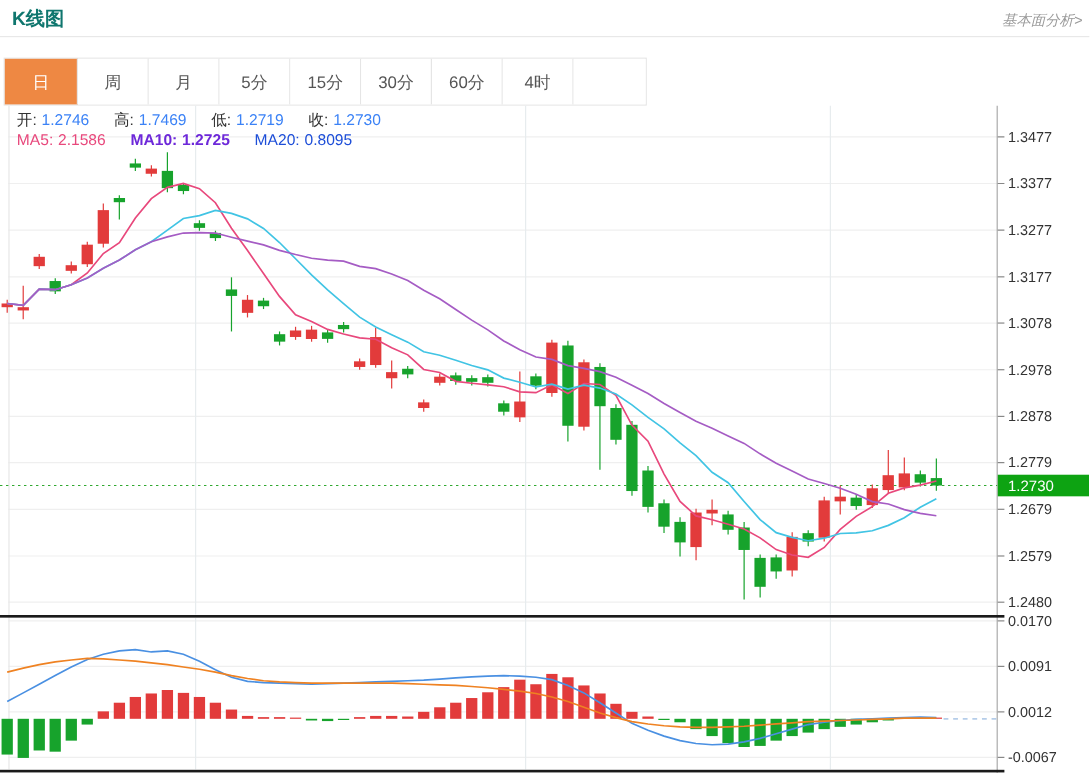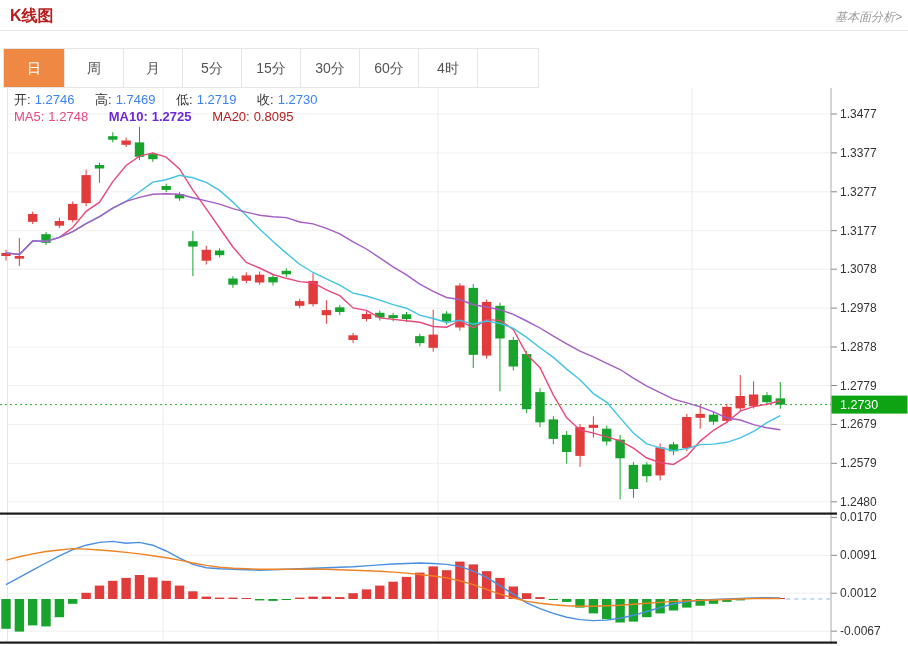--- a/index.html
+++ b/index.html
@@ -1,35 +1,35 @@
 <!DOCTYPE html>
 <html><head>
 <meta charset="utf-8">
 <style>
   html,body{margin:0;padding:0;background:#fff;width:908px;height:646px;overflow:hidden;
     font-family:"Liberation Sans","DejaVu Sans",sans-serif;}
   #app{position:relative;width:908px;height:646px;background:#fff;}
   
   #hdr{position:absolute;left:0;top:0;width:908px;height:31px;border-bottom:1px solid #e8e8e8;box-sizing:border-box;}
-  #hdr .title{position:absolute;left:10px;top:6px;font-size:16px;font-weight:bold;color:#b91c1c;}
+  #hdr .title{position:absolute;left:10px;top:6px;font-size:16px;font-weight:bold;color:#0f766e;}
   #hdr .link{position:absolute;right:6px;top:9px;font-size:12px;color:#9a9a9a;cursor:pointer;text-decoration:none;font-style:italic;}
   
   #tabs{position:absolute;left:3px;top:48px;height:38px;display:flex;border:1px solid #e5e5e5;box-sizing:content-box;background:#fff;}
   #tabs .tab{width:59px;height:38px;line-height:38px;text-align:center;font-size:14px;color:#555;
     border-right:1px solid #e5e5e5;background:#fff;cursor:pointer;box-sizing:border-box;padding:0;border-top:0;border-bottom:0;border-left:0;font-family:inherit;}
   #tabs .tab.sel{background:#ee8843;color:#fff;width:61px;}
   #tabs .tab.filler{cursor:default;width:60px;border-right:0;}
   
   .legend{position:absolute;font-size:13px;white-space:nowrap;z-index:5;}
   .legend span{margin-right:4px;}
   .lab{color:#333;}
   .grn{color:#3b82f6;}
   .ma5{color:#e8487c;}
   .ma10{color:#6d28d9;font-weight:bold;}
-  .ma20{color:#b91c1c;}
+  .ma20{color:#1d4ed8;}
   .macdr{color:#e23b4f;}
   .diffb{color:#4a90e2;}
   .deao{color:#ef8222;}
   .gap{display:inline-block;width:9px;}
   #chartbox{position:absolute;left:0;top:88px;width:908px;height:558px;}
 </style>
 </head>
 <body>
 <div id="app">
 
@@ -51,21 +51,21 @@
   </div>
 
   <div class="legend" style="left:14px;top:91px;">
     <span class="lab">开:</span><span class="grn">1.2746</span><span class="gap"></span>
     <span class="lab">高:</span><span class="grn">1.7469</span><span class="gap"></span>
     <span class="lab">低:</span><span class="grn">1.2719</span><span class="gap"></span>
     <span class="lab">收:</span><span class="grn">1.2730</span>
   </div>
 
   <div class="legend" style="left:14px;top:109px;">
-    <span class="ma5">MA5:</span><span class="ma5">1.2748</span><span class="gap"></span>
+    <span class="ma5">MA5:</span><span class="ma5">2.1586</span><span class="gap"></span>
     <span class="ma10">MA10:</span><span class="ma10">1.2725</span><span class="gap"></span>
     <span class="ma20">MA20:</span><span class="ma20">0.8095</span>
   </div>
 
 
   <div id="chartbox">
     <svg id="cv" width="908" height="558" viewBox="0 0 908 558" xmlns="http://www.w3.org/2000/svg">
         <line x1="7" y1="26" x2="831" y2="26" stroke="#efefef" stroke-width="1"></line>
         <line x1="831" y1="26" x2="837" y2="26" stroke="#888" stroke-width="1"></line>
         <text x="840" y="30" fill="#333333" font-size="12" font-family="Liberation Sans, DejaVu Sans, sans-serif">1.3477</text>

